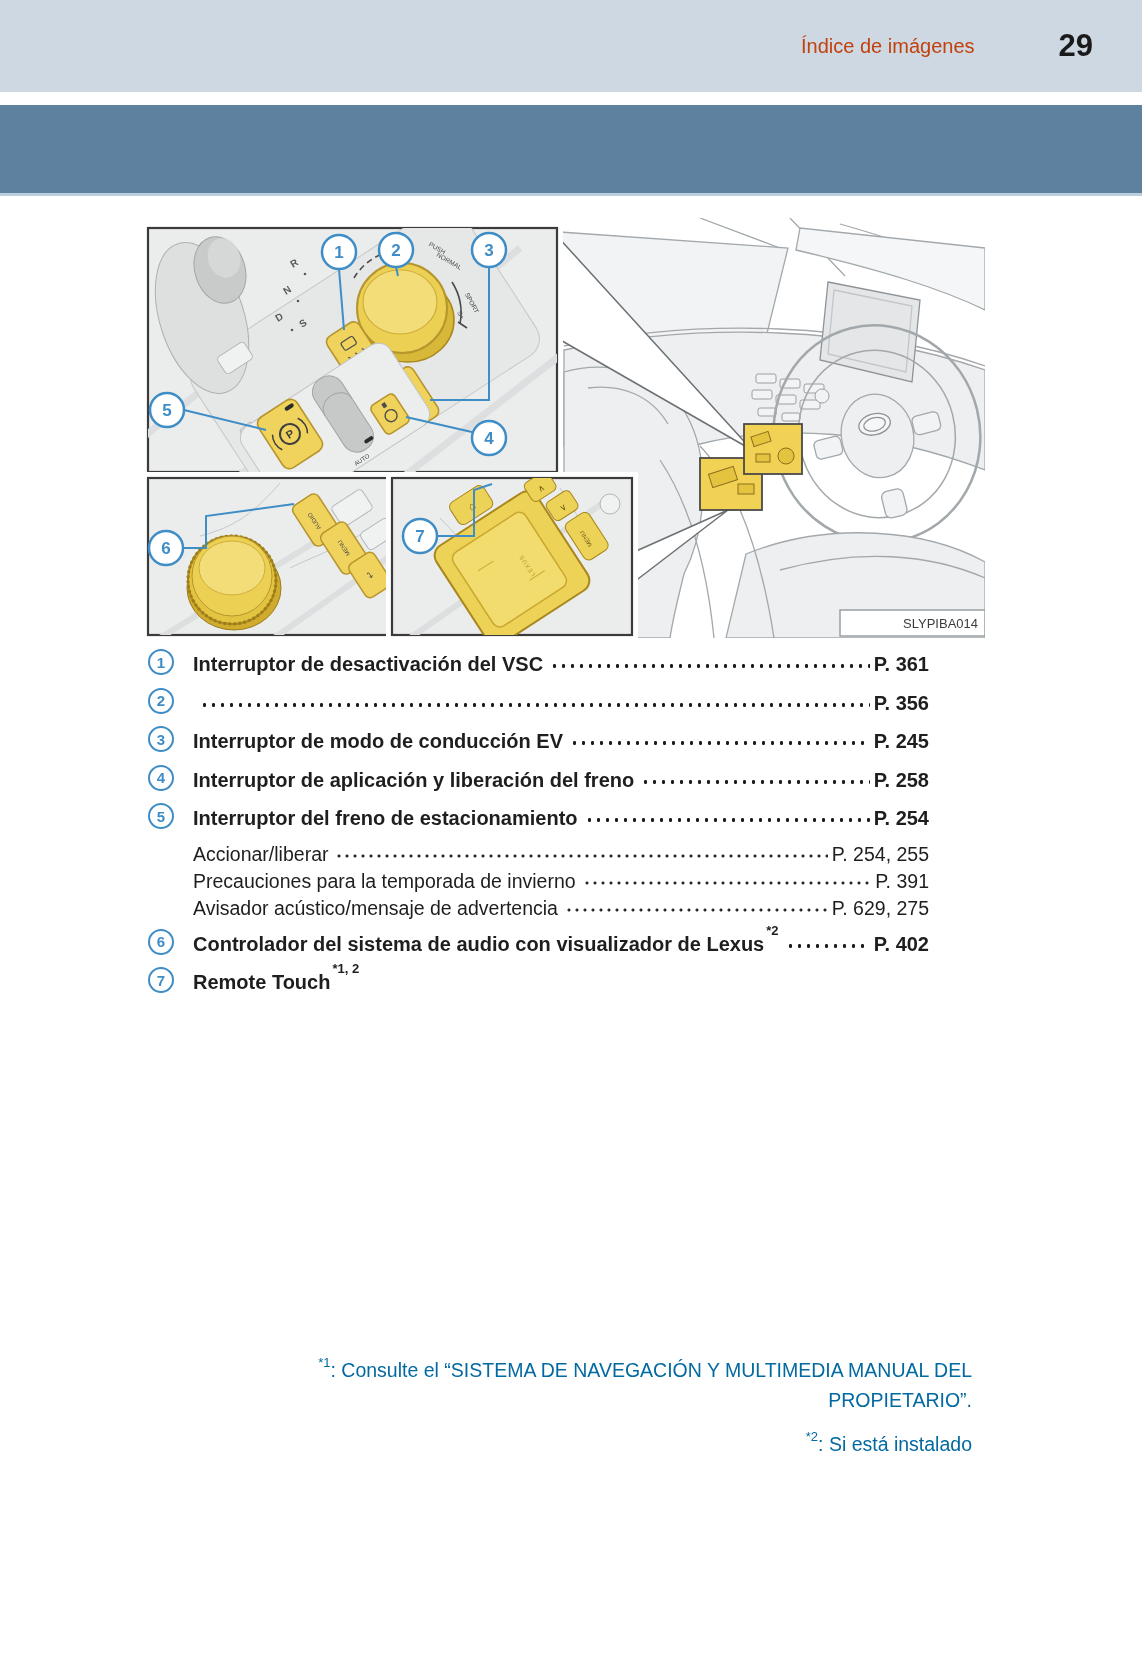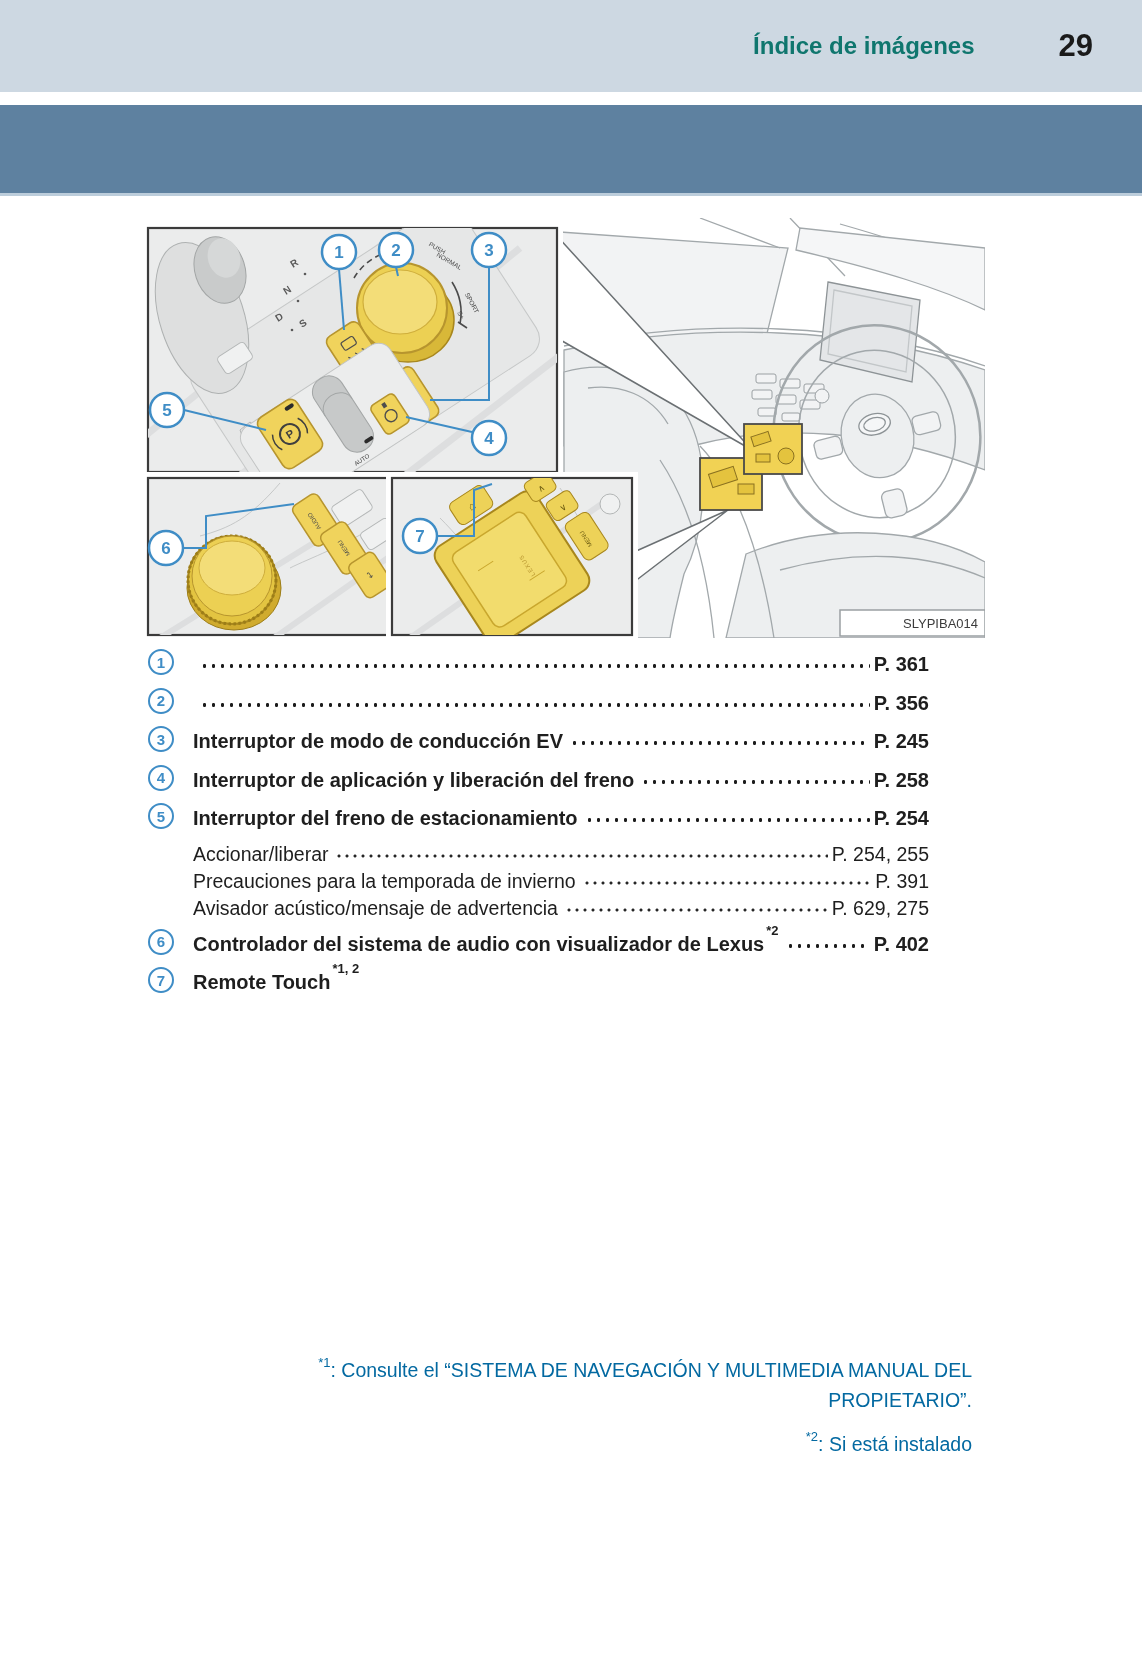--- a/index.html
+++ b/index.html
@@ -2,21 +2,21 @@
 <html><head>
 <meta charset="utf-8">
 <style>
   html,body{margin:0;padding:0;background:#fff;}
   .page{position:relative;width:1142px;height:1654px;background:#fff;
         font-family:"Liberation Sans",sans-serif;color:#1e1e1e;overflow:hidden;}
 
   
   .band-light{position:absolute;left:0;top:0;width:100%;height:92px;background:#cdd8e2;
               display:flex;align-items:center;justify-content:flex-end;}
-  .hdr-title{font-size:24px;font-weight:bold;color:#0f766e;}
+  .hdr-title{font-size:20px;font-weight:normal;color:#c2410c;}
   .hdr-page{font-size:31px;font-weight:bold;color:#1a1a1a;margin-left:84px;margin-right:49px;}
   .band-dark{position:absolute;left:0;top:105px;width:100%;height:88px;background:#5e81a0;
              border-bottom:3px solid #bccddb;}
 
   
   .illustration{position:absolute;left:140px;top:218px;width:845px;height:420px;margin:0;}
   .illustration svg{display:block;}
 
   
   .index-list{position:absolute;left:148px;top:646px;width:781px;}
@@ -317,20 +317,21 @@
       </g>
     </svg>
   </figure>
 
   <section class="index-list">
 
     <div class="row main">
       <span class="numcol">
           <span class="cnum">1</span>
         </span>
+      <span class="lbl">Interruptor de desactivación del VSC </span>
       <span class="leader"></span>
       <span class="pref">P. 361</span>
     </div>
 
     <div class="row main">
       <span class="numcol">
           <span class="cnum">2</span>
         </span>
       <span class="leader"></span>
       <span class="pref">P. 356</span>

